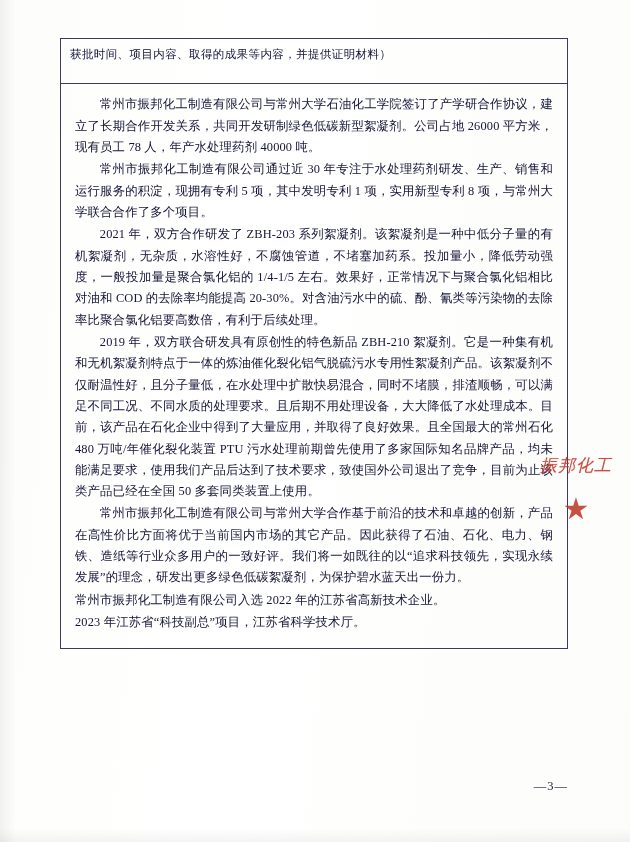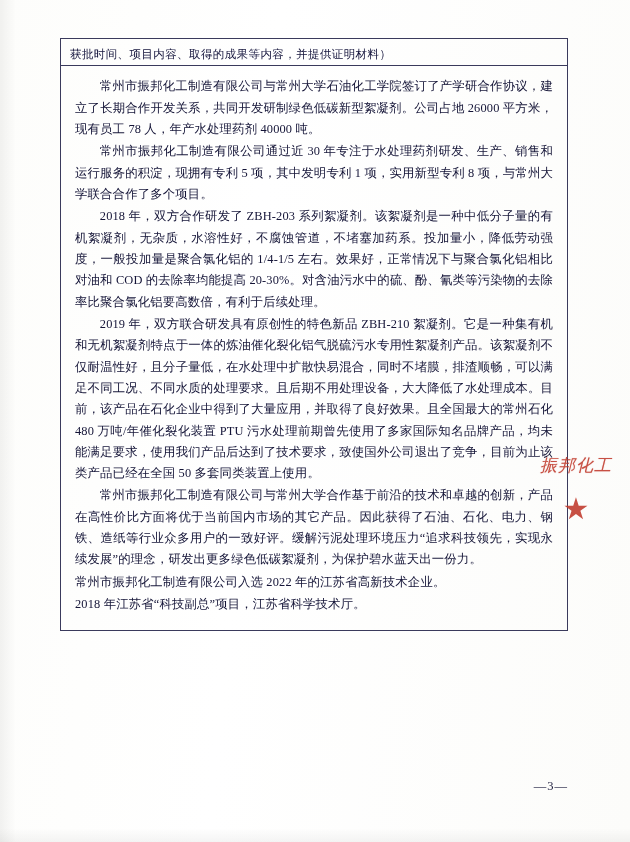--- a/index.html
+++ b/index.html
@@ -32,21 +32,21 @@
   .doc-frame {
     position: absolute;
     left: 60px;
     top: 38px;
     width: 508px;
     border: 1px solid #3a3a5c;
     box-sizing: border-box;
   }
   .header-cell {
     border-bottom: 1px solid #3a3a5c;
-    padding: 7px 9px 2px 9px;
+    padding: 7px 9px 20px 9px;
     font-size: 11.5px;
     line-height: 1.5;
     color: #12123a;
     letter-spacing: 0.4px;
   }
   .body-cell {
     padding: 10px 14px 14px 14px;
     font-size: 12.4px;
     line-height: 1.72;
     color: #141437;
@@ -127,25 +127,25 @@
 <div class="page">
   <div class="paper-tint"></div>
   <div class="edge-shadow-left"></div>
   <div class="edge-shadow-bottom"></div>
 
   <div class="doc-frame">
     <div class="header-cell">获批时间、项目内容、取得的成果等内容，并提供证明材料）</div>
     <div class="body-cell">
       <p class="indent">常州市振邦化工制造有限公司与常州大学石油化工学院签订了产学研合作协议，建立了长期合作开发关系，共同开发研制绿色低碳新型絮凝剂。公司占地 26000 平方米，现有员工 78 人，年产水处理药剂 40000 吨。</p>
       <p class="indent">常州市振邦化工制造有限公司通过近 30 年专注于水处理药剂研发、生产、销售和运行服务的积淀，现拥有专利 5 项，其中发明专利 1 项，实用新型专利 8 项，与常州大学联合合作了多个项目。</p>
-      <p class="indent">2018 年，双方合作研发了 ZBH-203 系列絮凝剂。该絮凝剂是一种中低分子量的有机絮凝剂，无杂质，水溶性好，不腐蚀管道，不堵塞加药系。投加量小，降低劳动强度，一般投加量是聚合氯化铝的 1/4-1/5 左右。效果好，正常情况下与聚合氯化铝相比对油和 COD 的去除率均能提高 20-30%。对含油污水中的硫、酚、氰类等污染物的去除率比聚合氯化铝要高数倍，有利于后续处理。</p>
+      <p class="indent">2021 年，双方合作研发了 ZBH-203 系列絮凝剂。该絮凝剂是一种中低分子量的有机絮凝剂，无杂质，水溶性好，不腐蚀管道，不堵塞加药系。投加量小，降低劳动强度，一般投加量是聚合氯化铝的 1/4-1/5 左右。效果好，正常情况下与聚合氯化铝相比对油和 COD 的去除率均能提高 20-30%。对含油污水中的硫、酚、氰类等污染物的去除率比聚合氯化铝要高数倍，有利于后续处理。</p>
       <p class="indent">2019 年，双方联合研发具有原创性的特色新品 ZBH-210 絮凝剂。它是一种集有机和无机絮凝剂特点于一体的炼油催化裂化铝气脱硫污水专用性絮凝剂产品。该絮凝剂不仅耐温性好，且分子量低，在水处理中扩散快易混合，同时不堵膜，排渣顺畅，可以满足不同工况、不同水质的处理要求。且后期不用处理设备，大大降低了水处理成本。目前，该产品在石化企业中得到了大量应用，并取得了良好效果。且全国最大的常州石化 480 万吨/年催化裂化装置 PTU 污水处理前期曾先使用了多家国际知名品牌产品，均未能满足要求，使用我们产品后达到了技术要求，致使国外公司退出了竞争，目前为止该类产品已经在全国 50 多套同类装置上使用。</p>
-      <p class="indent">常州市振邦化工制造有限公司与常州大学合作基于前沿的技术和卓越的创新，产品在高性价比方面将优于当前国内市场的其它产品。因此获得了石油、石化、电力、钢铁、造纸等行业众多用户的一致好评。缓解污泥处理环境压力“追求科技领先，实现永续发展”的理念，研发出更多绿色低碳絮凝剂，为保护碧水蓝天出一份力。</p>
+      <p class="indent">常州市振邦化工制造有限公司与常州大学合作基于前沿的技术和卓越的创新，产品在高性价比方面将优于当前国内市场的其它产品。因此获得了石油、石化、电力、钢铁、造纸等行业众多用户的一致好评。我们将一如既往的以“追求科技领先，实现永续发展”的理念，研发出更多绿色低碳絮凝剂，为保护碧水蓝天出一份力。</p>
       <p class="no-indent">常州市振邦化工制造有限公司入选 2022 年的江苏省高新技术企业。</p>
-      <p class="no-indent">2018 年江苏省“科技副总”项目，江苏省科学技术厅。</p>
+      <p class="no-indent">2023 年江苏省“科技副总”项目，江苏省科学技术厅。</p>
     </div>
   </div>
 
   <div class="stamp">
     <div class="stamp-col">振邦化工</div>
     <div class="stamp-star">★</div>
   </div>
 
   <div class="page-number">—3—</div>
 </div>

